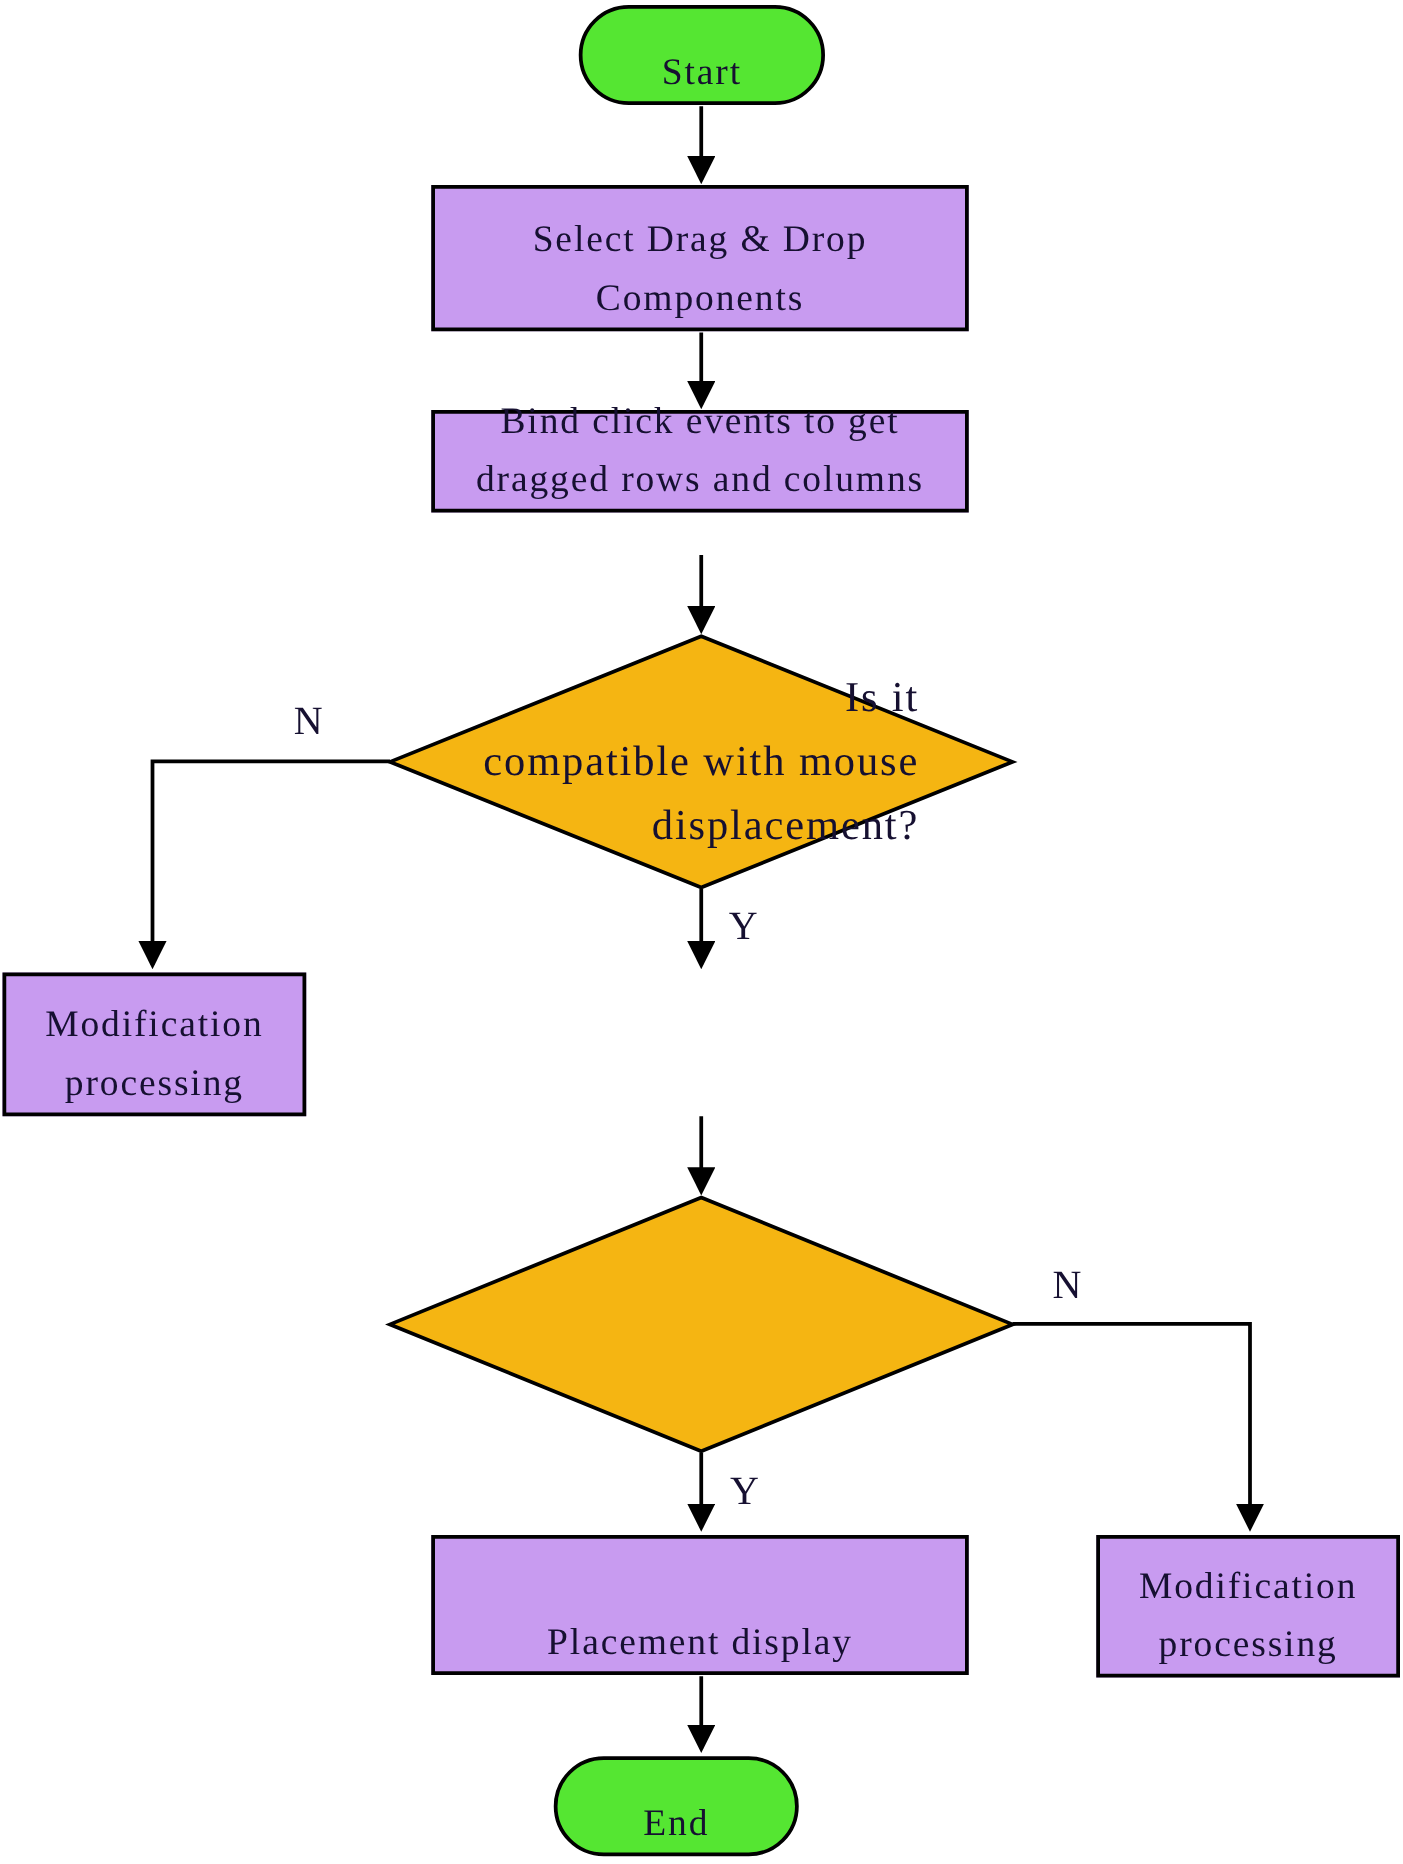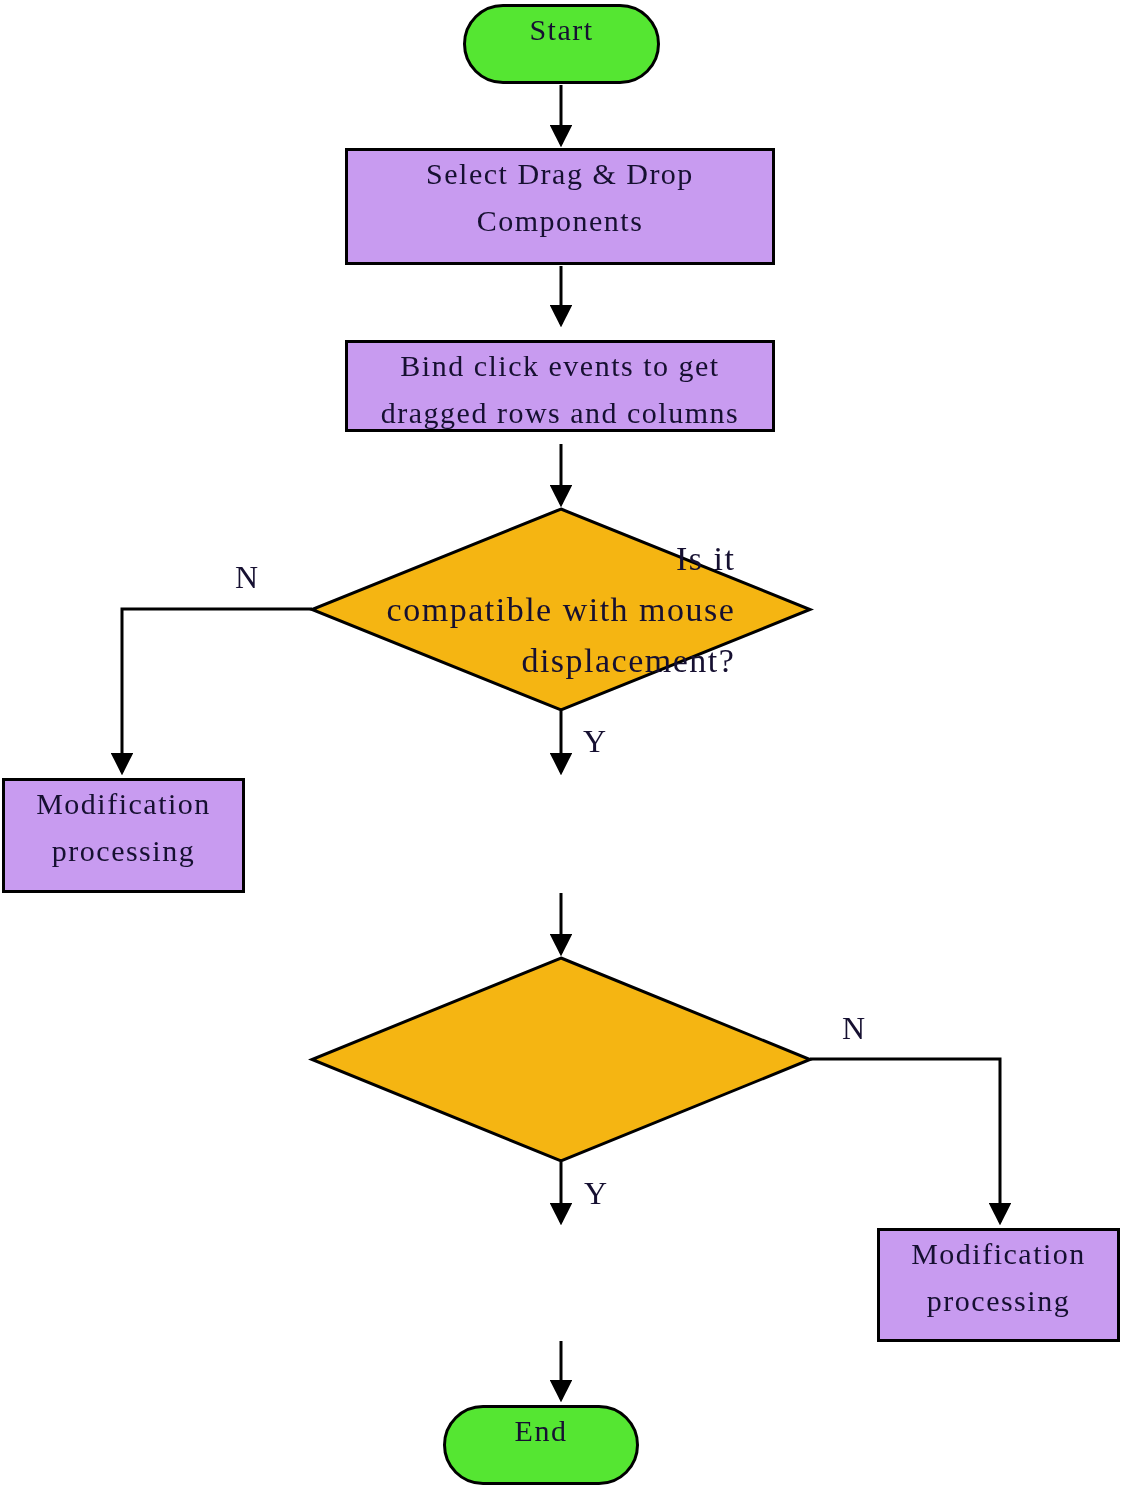--- a/index.html
+++ b/index.html
@@ -14,21 +14,21 @@
   }
   svg.layer {
     position: absolute;
     left: 0; top: 0;
     width: 1122px; height: 1491px;
   }
   .node {
     position: absolute;
     box-sizing: border-box;
     display: flex;
-    align-items: flex-start;
+    align-items: flex-end;
     justify-content: center;
     text-align: center;
     font-size: 30px;
     line-height: 1.55;
     letter-spacing: 1.5px;
     white-space: pre-line;
   }
   .process {
     background: #c89bf0;
     border: 3px solid #000000;
@@ -85,41 +85,44 @@
 
   <div class="node terminal" style="left:463px; top:4px; width:197px; height:80px;">
     <span>Start</span>
   </div>
 
   <div class="node process" style="left:345px; top:148px; width:430px; height:117px;">
     <span>Select Drag &amp; Drop
 Components</span>
   </div>
 
-  <div class="node process" style="left:345px; top:340px; width:430px; height:92px;">
+  <div class="node process" style="left:345px; top:328px; width:430px; height:82px;">
     <span>Bind click events to get
 dragged rows and columns</span>
   </div>
 
   <div class="decision-label" style="left:312px; top:509px; width:498px; height:201px;">Is it
 compatible with mouse
 displacement?</div>
 
   <div class="node process" style="left:2px; top:778px; width:243px; height:115px;">
     <span>Modification
 processing</span>
   </div>
 
 
 
   <div class="node process" style="left:877px; top:1228px; width:243px; height:114px;">
     <span>Modification
 processing</span>
   </div>
 
+  <div class="node process" style="left:345px; top:1228px; width:430px; height:112px;">
+    <span>Placement display</span>
+  </div>
 
   <div class="node terminal" style="left:443px; top:1405px; width:196px; height:80px;">
     <span>End</span>
   </div>
 
   <div class="edge-label" style="left:247px; top:577px;">N</div>
   <div class="edge-label" style="left:595px; top:741px;">Y</div>
   <div class="edge-label" style="left:854px; top:1028px;">N</div>
   <div class="edge-label" style="left:596px; top:1193px;">Y</div>
 

